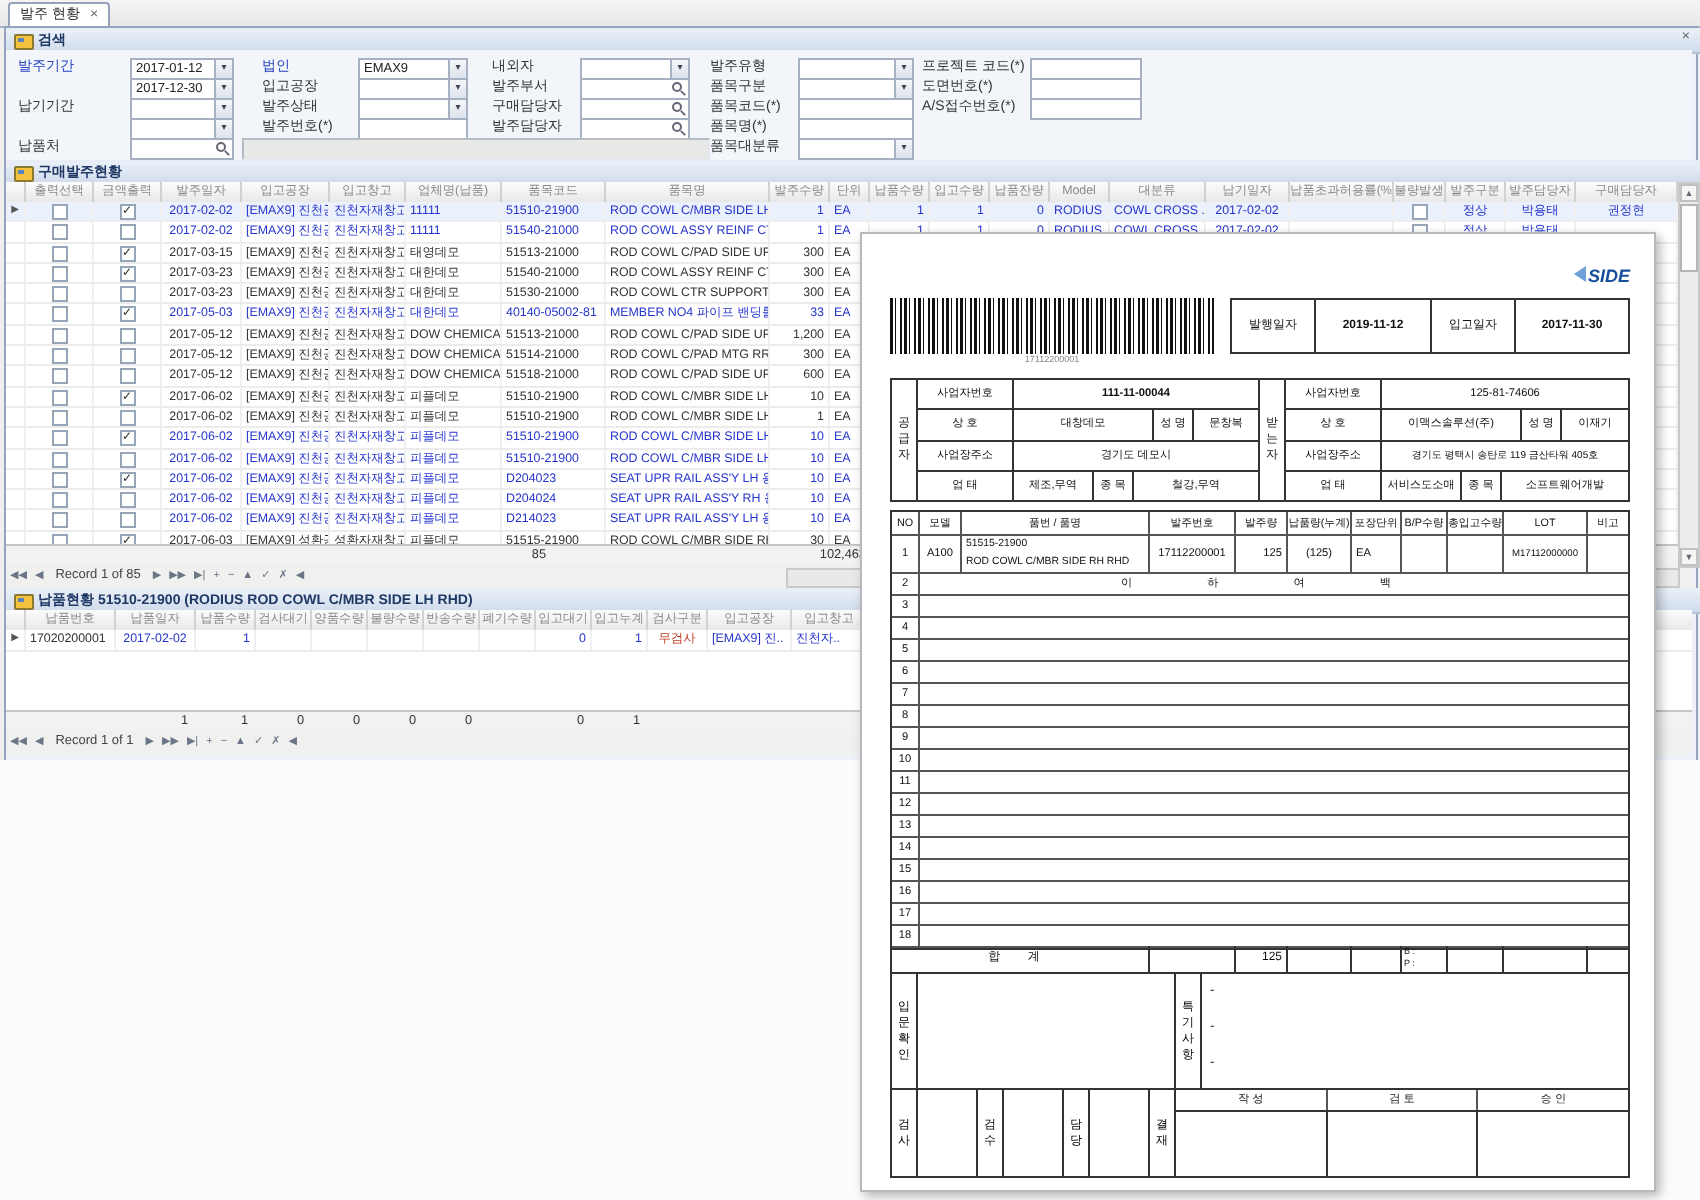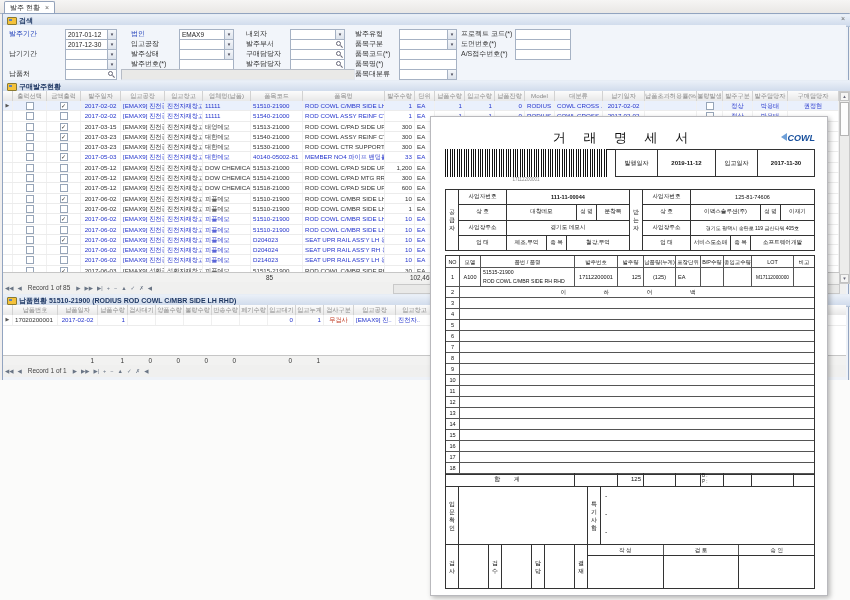--- a/index.html
+++ b/index.html
@@ -663,22 +663,21 @@
         <div style="position: absolute; left: 321px; top: 0px; width: 26px; font-size: 6.4px; line-height: 10px; text-align: right; color: rgb(51, 51, 51);"></div>
         <div style="position: absolute; left: 351px; top: 0px; width: 38px; font-size: 6.4px; line-height: 10px; text-align: right; color: rgb(51, 51, 51);"></div>
         <div style="position: absolute; left: 393px; top: 0px; width: 34px; font-size: 6.4px; line-height: 10px; text-align: right; color: rgb(51, 51, 51);"></div>
       </div>
     <div id="g2nav" class="abs nav" style="left:0;top:351px;width:843px;height:12px;"><div class="vcr" style="display: inline-block;">◀◀</div><div class="vcr" style="display: inline-block;">◀</div><div class="rec" style="display: inline-block;">Record 1 of 1</div><div class="vcr" style="display: inline-block;">▶</div><div class="vcr" style="display: inline-block;">▶▶</div><div class="vcr" style="display: inline-block;">▶|</div><div class="vcr" style="display: inline-block;">+</div><div class="vcr" style="display: inline-block;">−</div><div class="vcr" style="display: inline-block;">▲</div><div class="vcr" style="display: inline-block;">✓</div><div class="vcr" style="display: inline-block;">✗</div><div class="vcr" style="display: inline-block;">◀</div></div>
   </div>
 
   <div class="abs below"></div>
 
   <div class="abs doc">
-    <div class="doctitle">거 래 명 세 서</div>
-    <div class="logo">COWL</div>
+    <div class="logo">SIDE</div>
     <div class="barcode"></div>
     <div class="bartext">17112200001</div>
 
     <div class="dtable" style="left:184px;top:32px;width:200px;height:28px;">
       <div class="dc dlabel" style="width:42px;line-height:26px;">발행일자</div>
       <div class="dc" style="width:58px;line-height:26px;font-weight:bold;">2019-11-12</div>
       <div class="dc dlabel" style="width:42px;line-height:26px;">입고일자</div>
       <div class="dc" style="width:56px;line-height:26px;font-weight:bold;">2017-11-30</div>
     </div>
 

